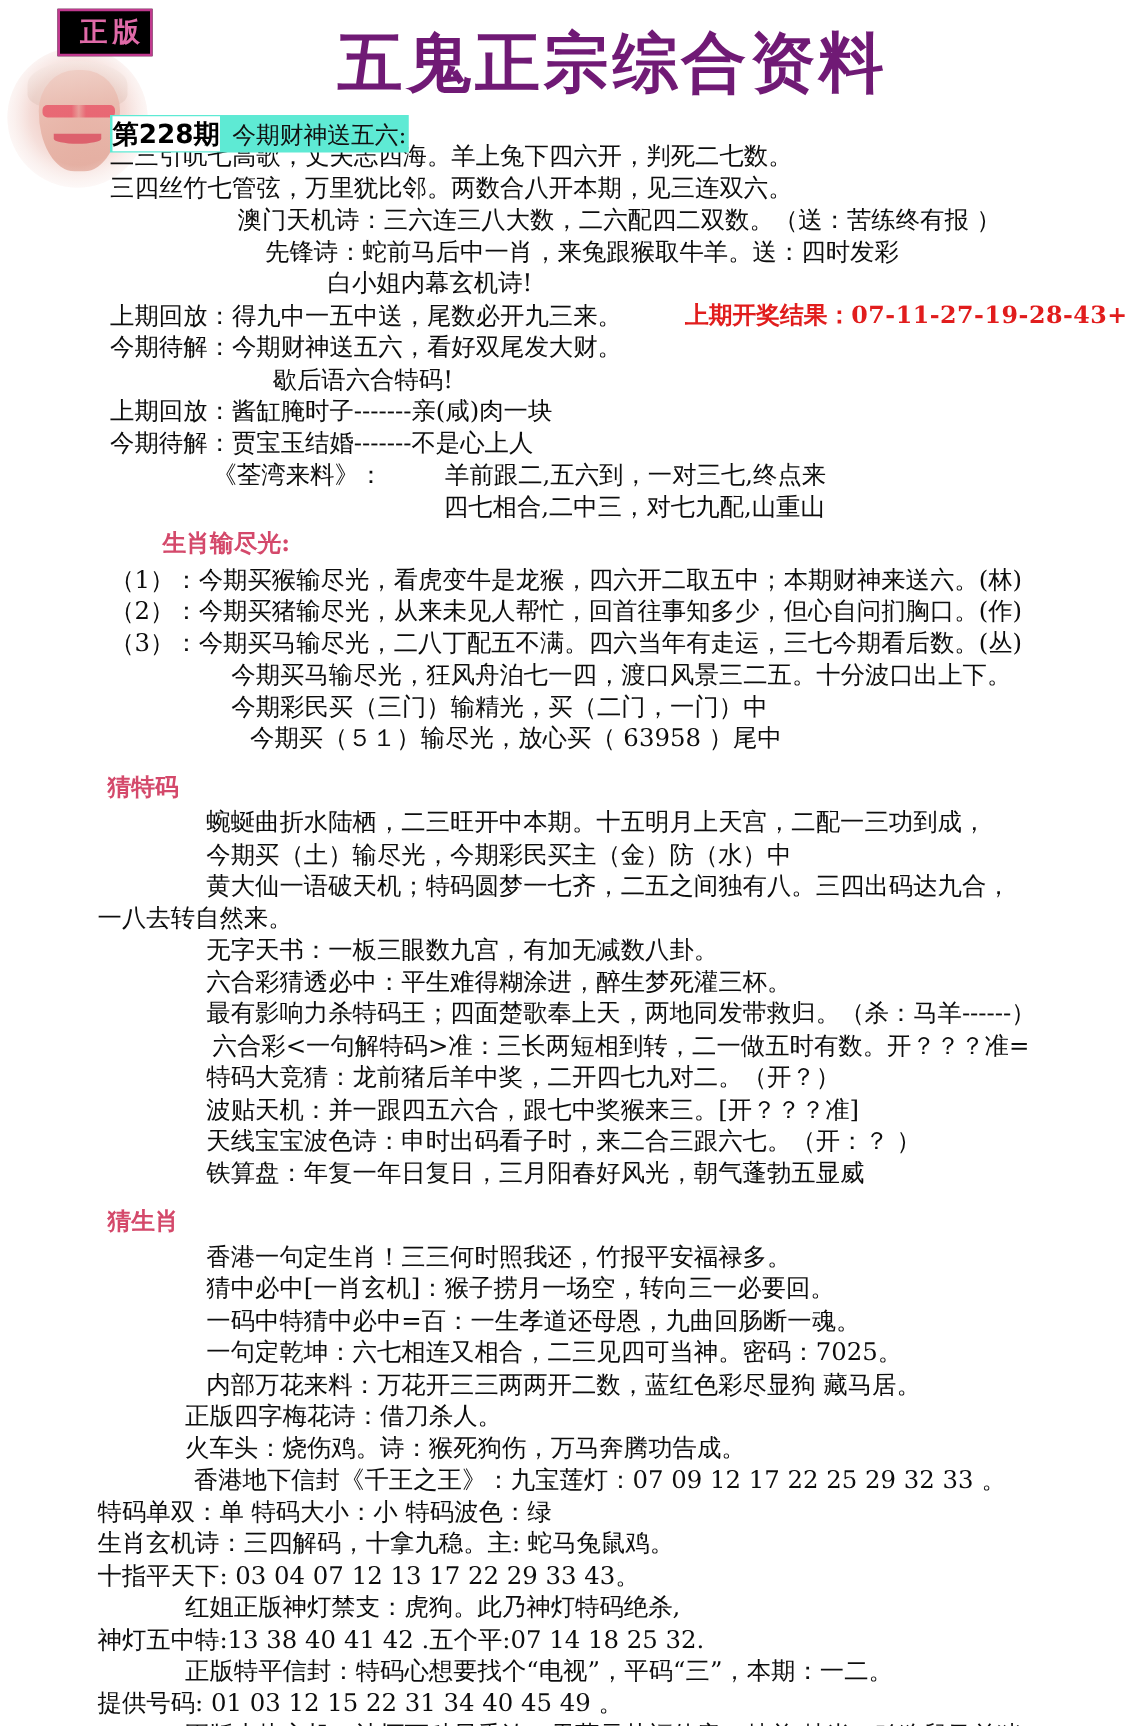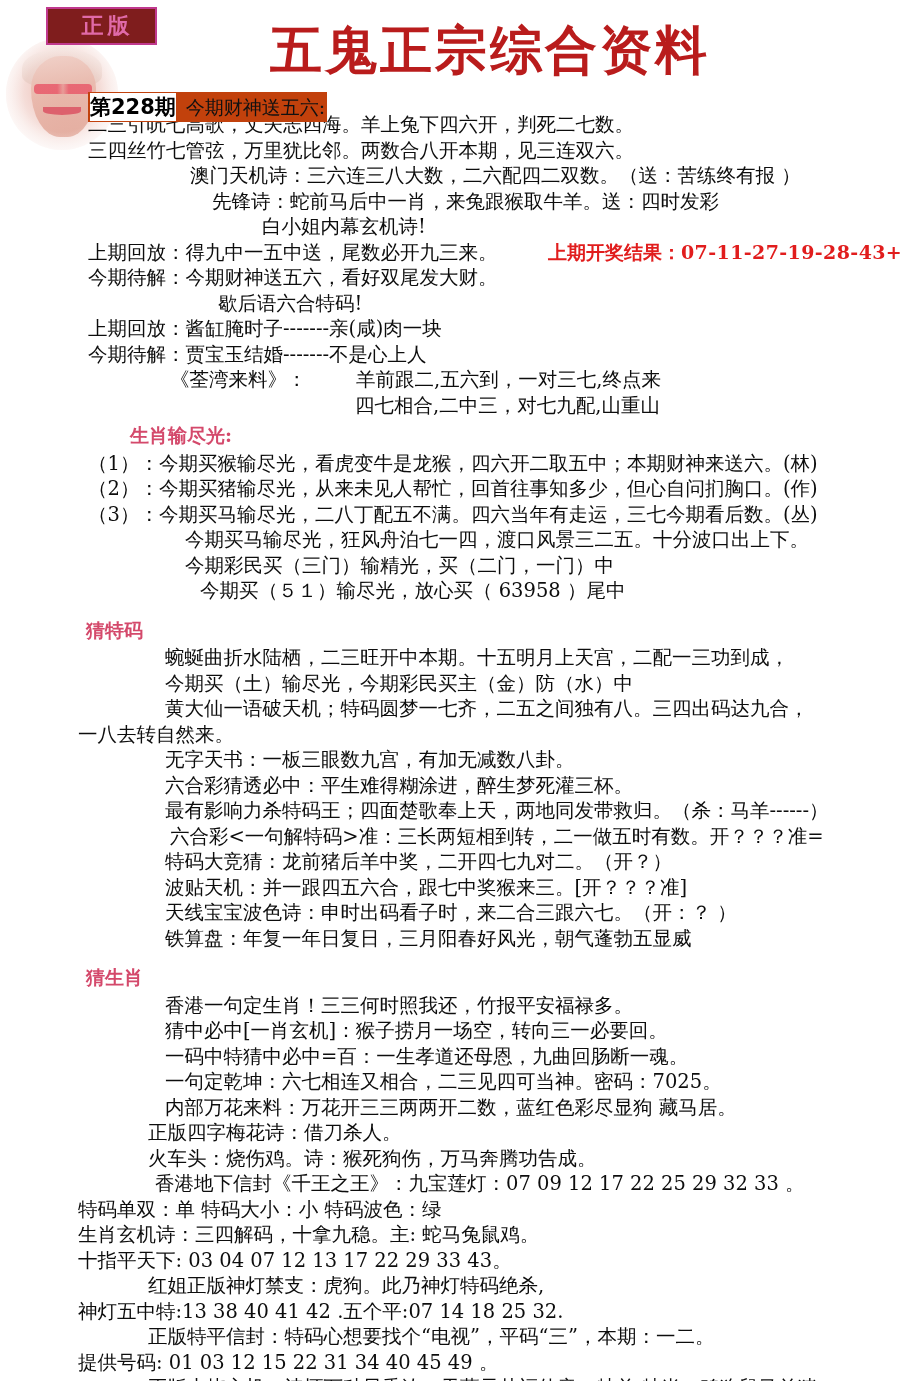--- a/index.html
+++ b/index.html
@@ -56,23 +56,23 @@
   }
   #avatar .shade {
     position: absolute; inset: 0;
     background: radial-gradient(circle at 50% 50%, rgba(255,255,255,0) 48%, rgba(255,255,255,.55) 78%, rgba(255,255,255,.95) 100%);
   }
 
   
   #zhengban-badge {
     position: absolute;
     left: 46px; top: 7px;
-    width: 111px; height: 38px;
+    width: 76px; height: 38px;
     border: 2px solid #c0398e;
-    background: #7f1d1d;
+    background: #000000;
     display: flex; align-items: center; justify-content: center;
     z-index: 3;
     padding-left: 12px;
   }
   #zhengban-badge span {
     font-family: "DejaVu Serif", "Liberation Serif", serif;
     font-size: 22px;
     letter-spacing: 4px;
     color: #e06aa8;
     font-weight: 700;
@@ -82,31 +82,31 @@
   #main-title {
     position: absolute;
     left: 0; top: 16px;
     width: 900px;
     text-align: center;
     padding-left: 80px;
     font-family: "DejaVu Serif", "Liberation Serif", serif;
     font-weight: 700;
     font-size: 52px;
     letter-spacing: 3px;
-    color: #b91c1c;
+    color: #701a75;
     z-index: 2;
   }
 
   
   #issue-line {
     position: absolute;
     left: 88px; top: 92px;
     z-index: 4;
     display: flex; align-items: baseline; gap: 10px;
-    background: #c2410c;
+    background: #5eead4;
     padding: 1px 2px;
   }
   #issue-number {
     font-family: "DejaVu Sans", "Liberation Sans", sans-serif;
     font-weight: 700;
     font-size: 21px;
     color: #000;
     background: #fff;
   }
   #issue-caption {

